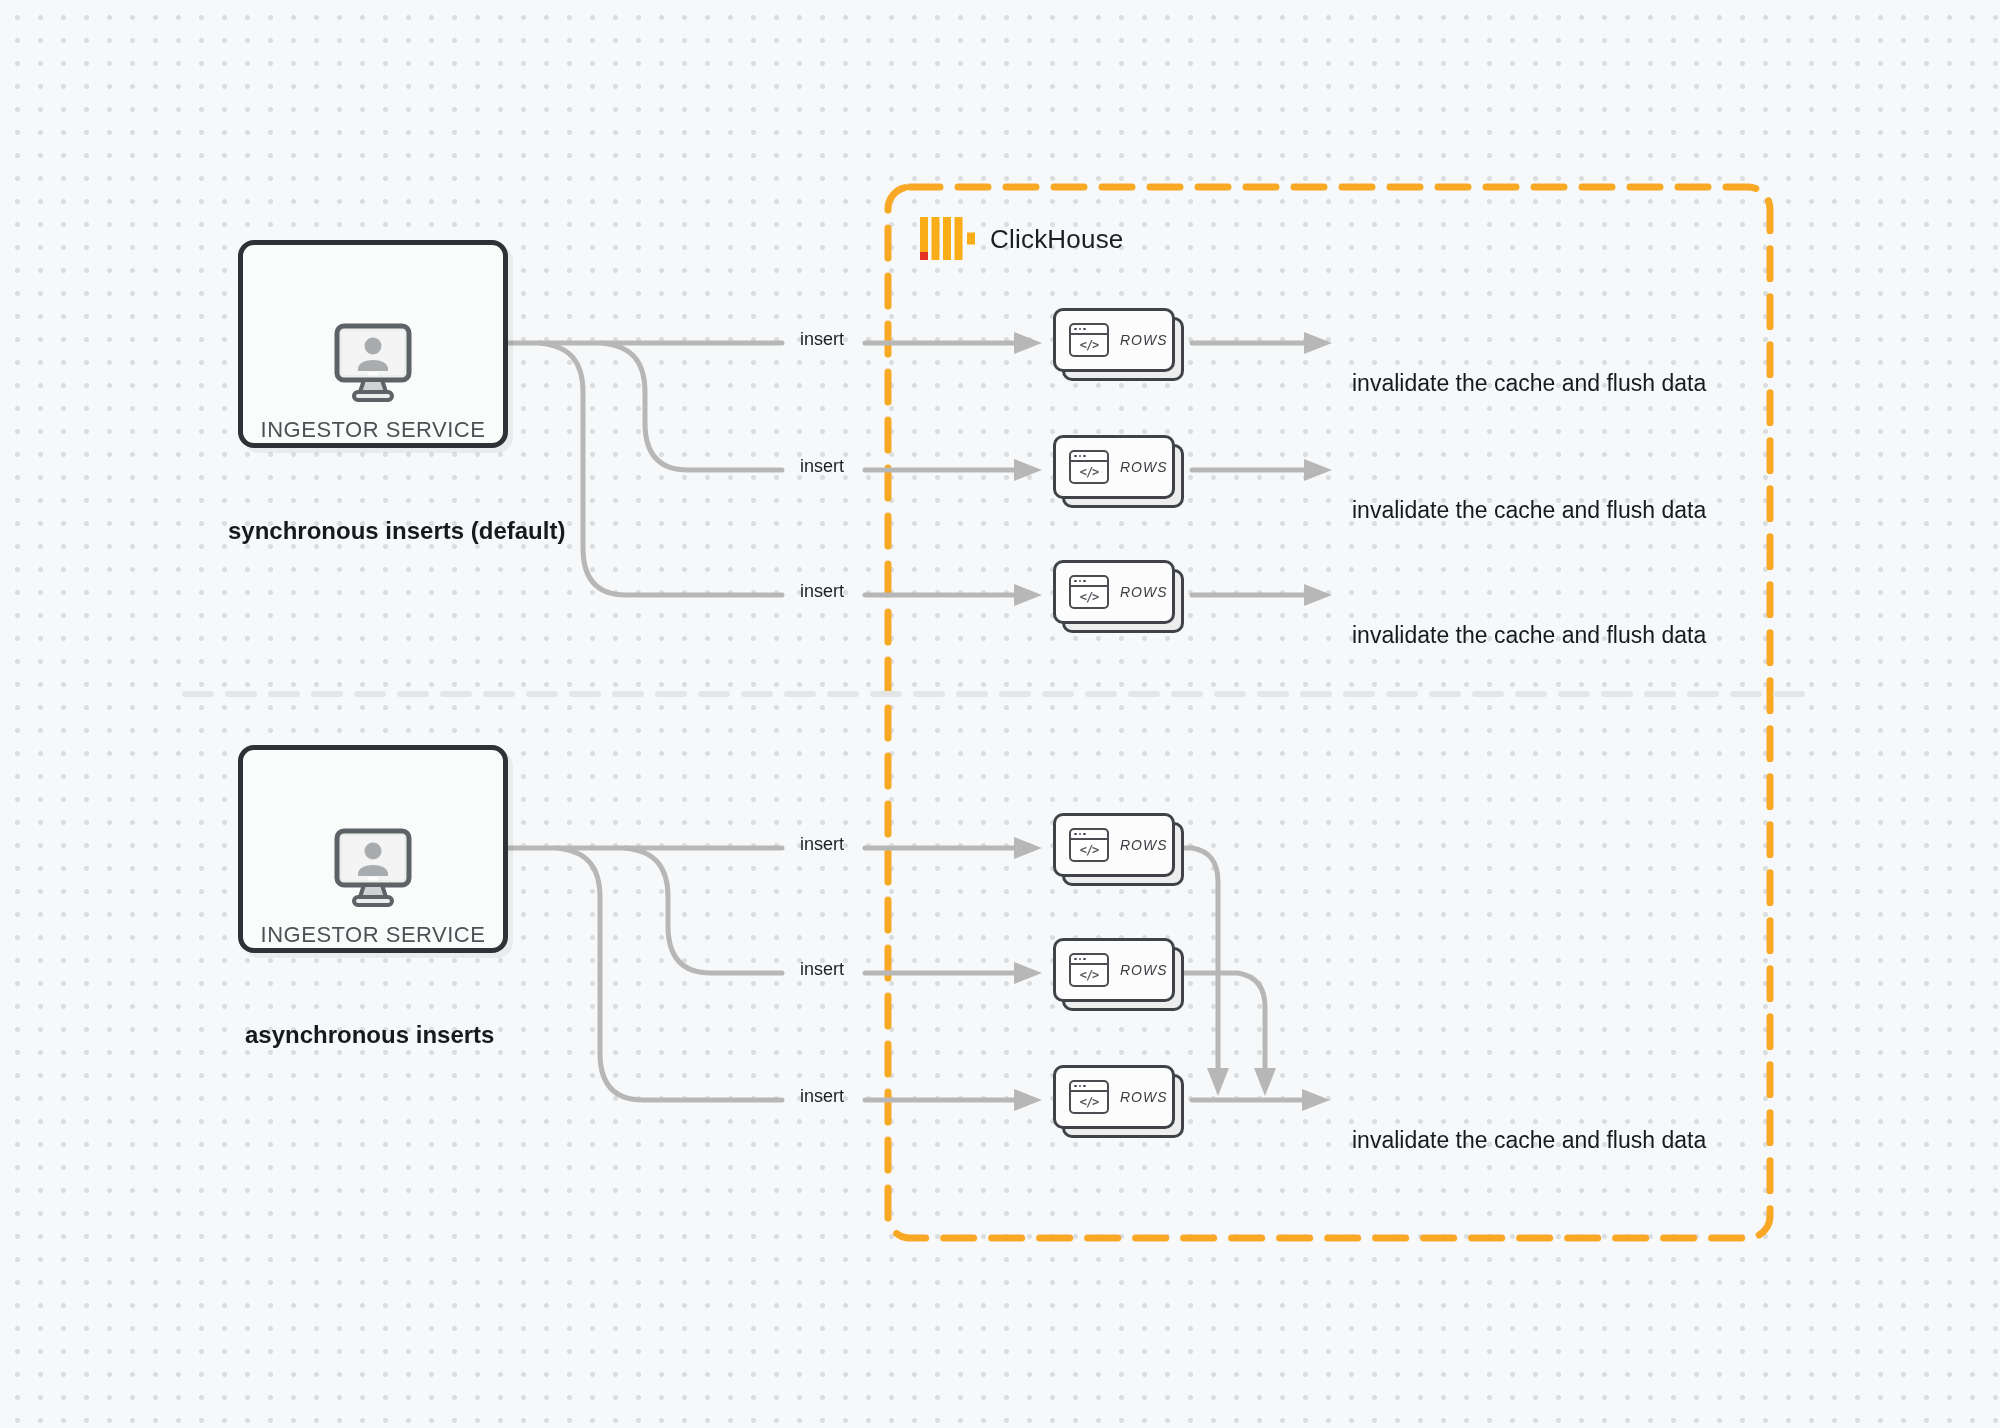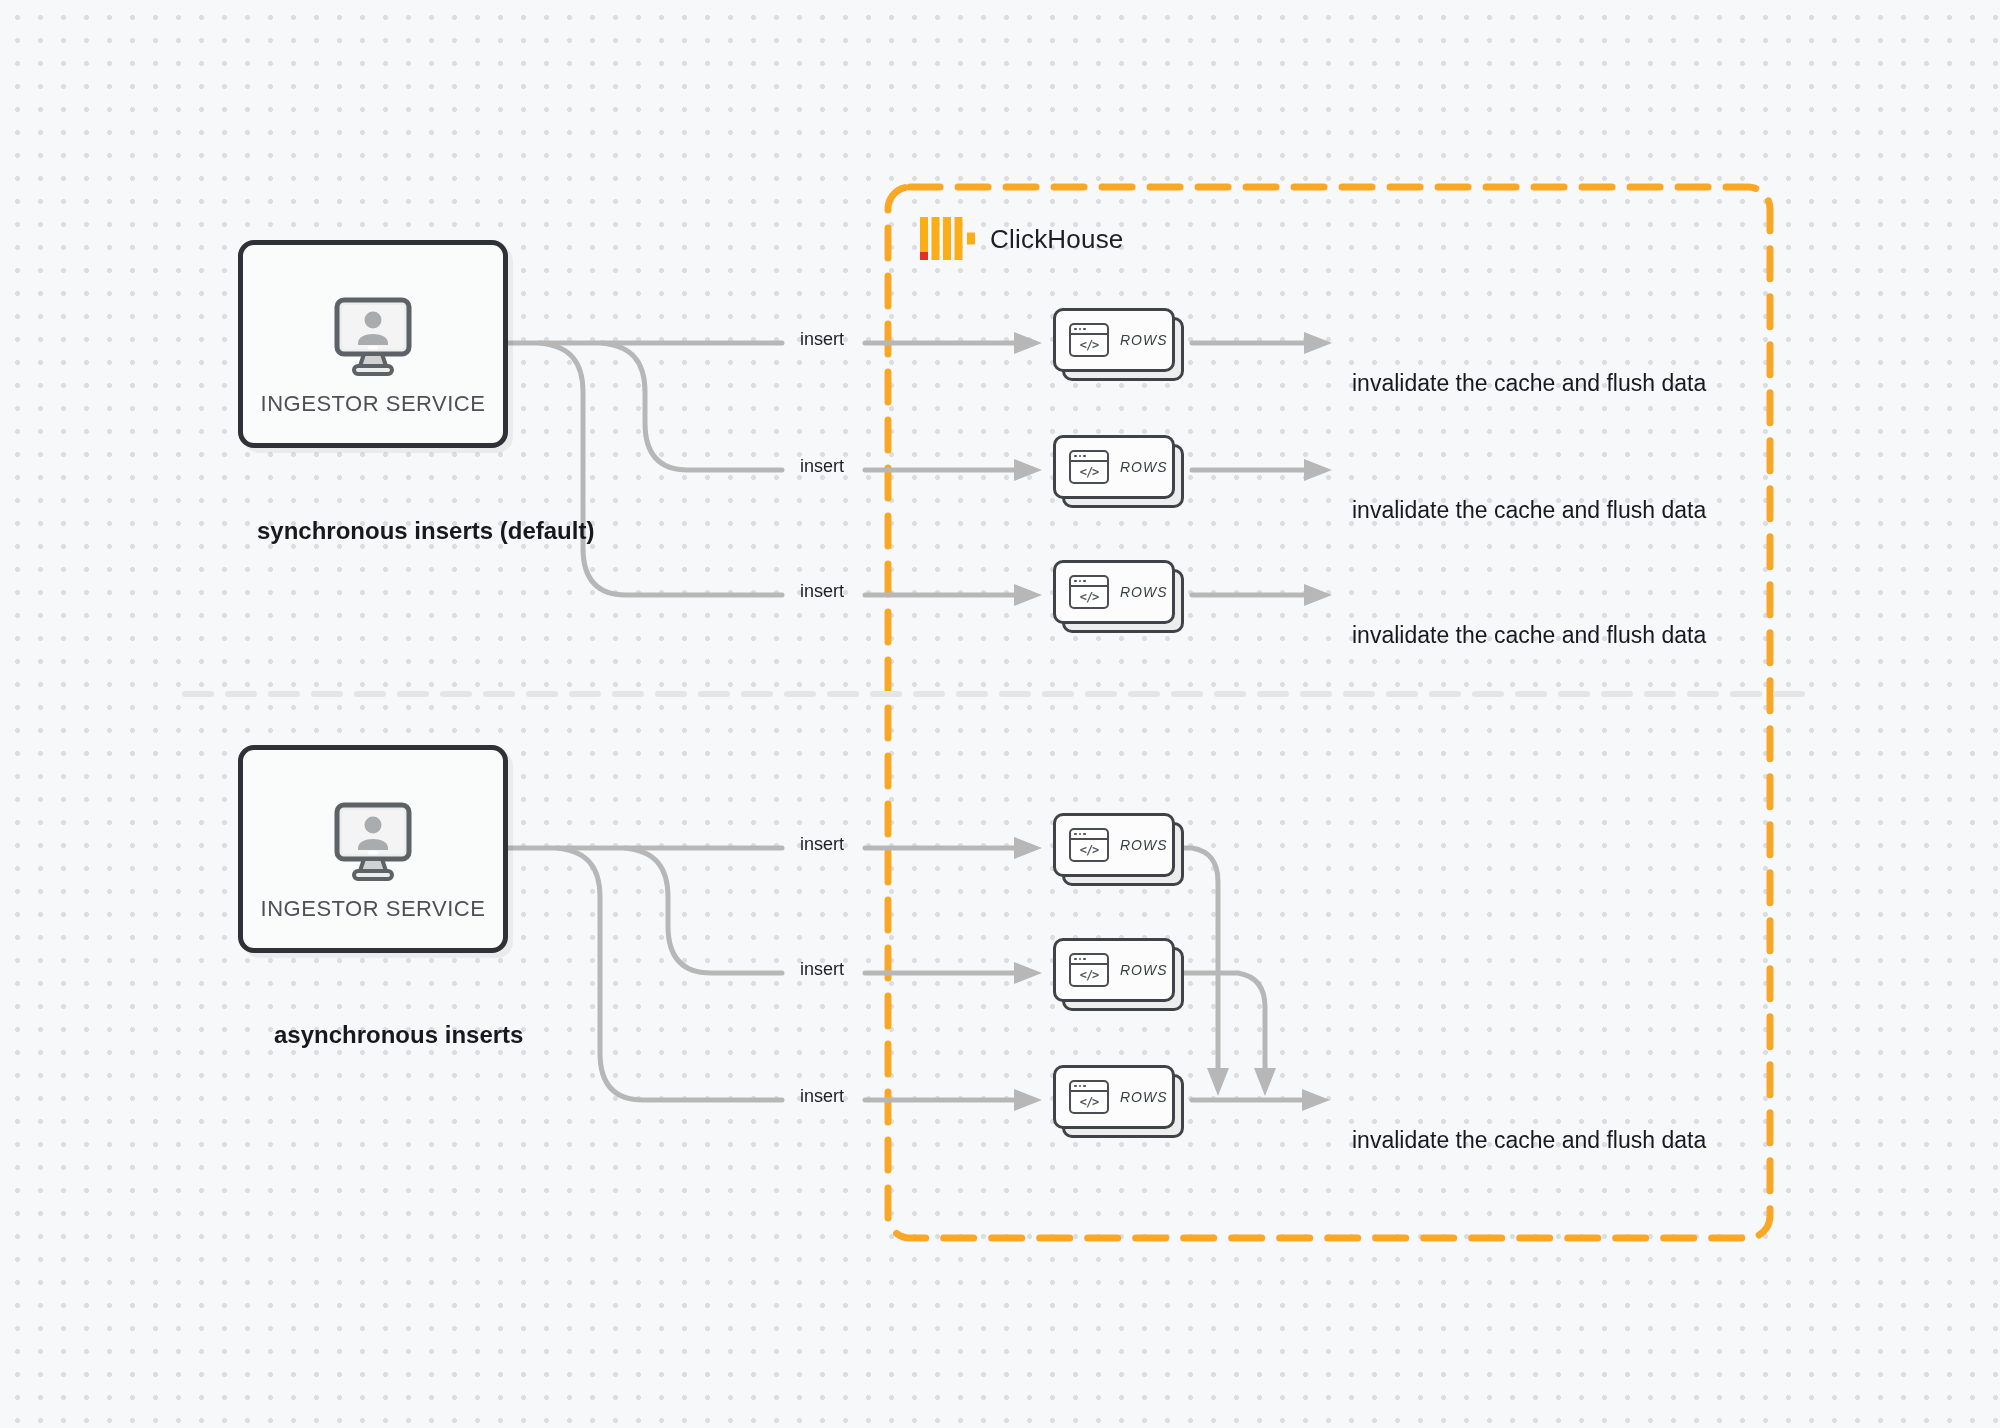--- a/index.html
+++ b/index.html
@@ -20,29 +20,29 @@
   .wire{fill:none;stroke:var(--connector-gray,#b7b7b7);stroke-width:5;stroke-linecap:round;}
   .head{fill:var(--connector-gray,#b7b7b7);stroke:none;}
   .divider{fill:none;stroke:var(--divider-gray,#e4e5e7);stroke-width:6;stroke-linecap:round;stroke-dasharray:26 17;}
   .orange-box{fill:none;stroke:var(--accent-orange,#F9A826);stroke-width:7;stroke-linecap:round;stroke-dasharray:30 18;}
   .abs{position:absolute;z-index:2;}
 
   .ingestor-box{
     width:270px;height:208px;box-sizing:border-box;
     background:#fafbfb;border:5px solid var(--box-border-dark,#2e3236);
     border-radius:16px;box-shadow:5px 5px 0 rgba(0,0,0,0.05);
-    display:flex;flex-direction:column;align-items:center;justify-content:center;
+    display:flex;flex-direction:column;align-items:center;justify-content:flex-end;
   }
   .ingestor-box .monitor{margin-top:26px;}
   .ingestor-label{
     margin-top:10px;font-size:22px;color:var(--text-muted,#4d5155);
     letter-spacing:0.5px;white-space:nowrap;
   }
   .section-title{
-    font-size:24px;font-weight:bold;color:var(--text-dark,#17191c);white-space:nowrap;margin-left:29px;
+    font-size:24px;font-weight:bold;color:var(--text-dark,#17191c);white-space:nowrap;
   }
   .insert-label{
     width:100px;text-align:center;font-size:18px;color:#1d1f22;white-space:nowrap;
   }
   .invalidate-label{
     font-size:23px;color:var(--text-dark,#17191c);white-space:nowrap;margin-top:40px;
   }
   .logo-row{display:flex;align-items:center;gap:14px;height:48px;}
   .clickhouse-label{font-size:26px;font-weight:500;color:#1c1e21;letter-spacing:0.2px;}
 

